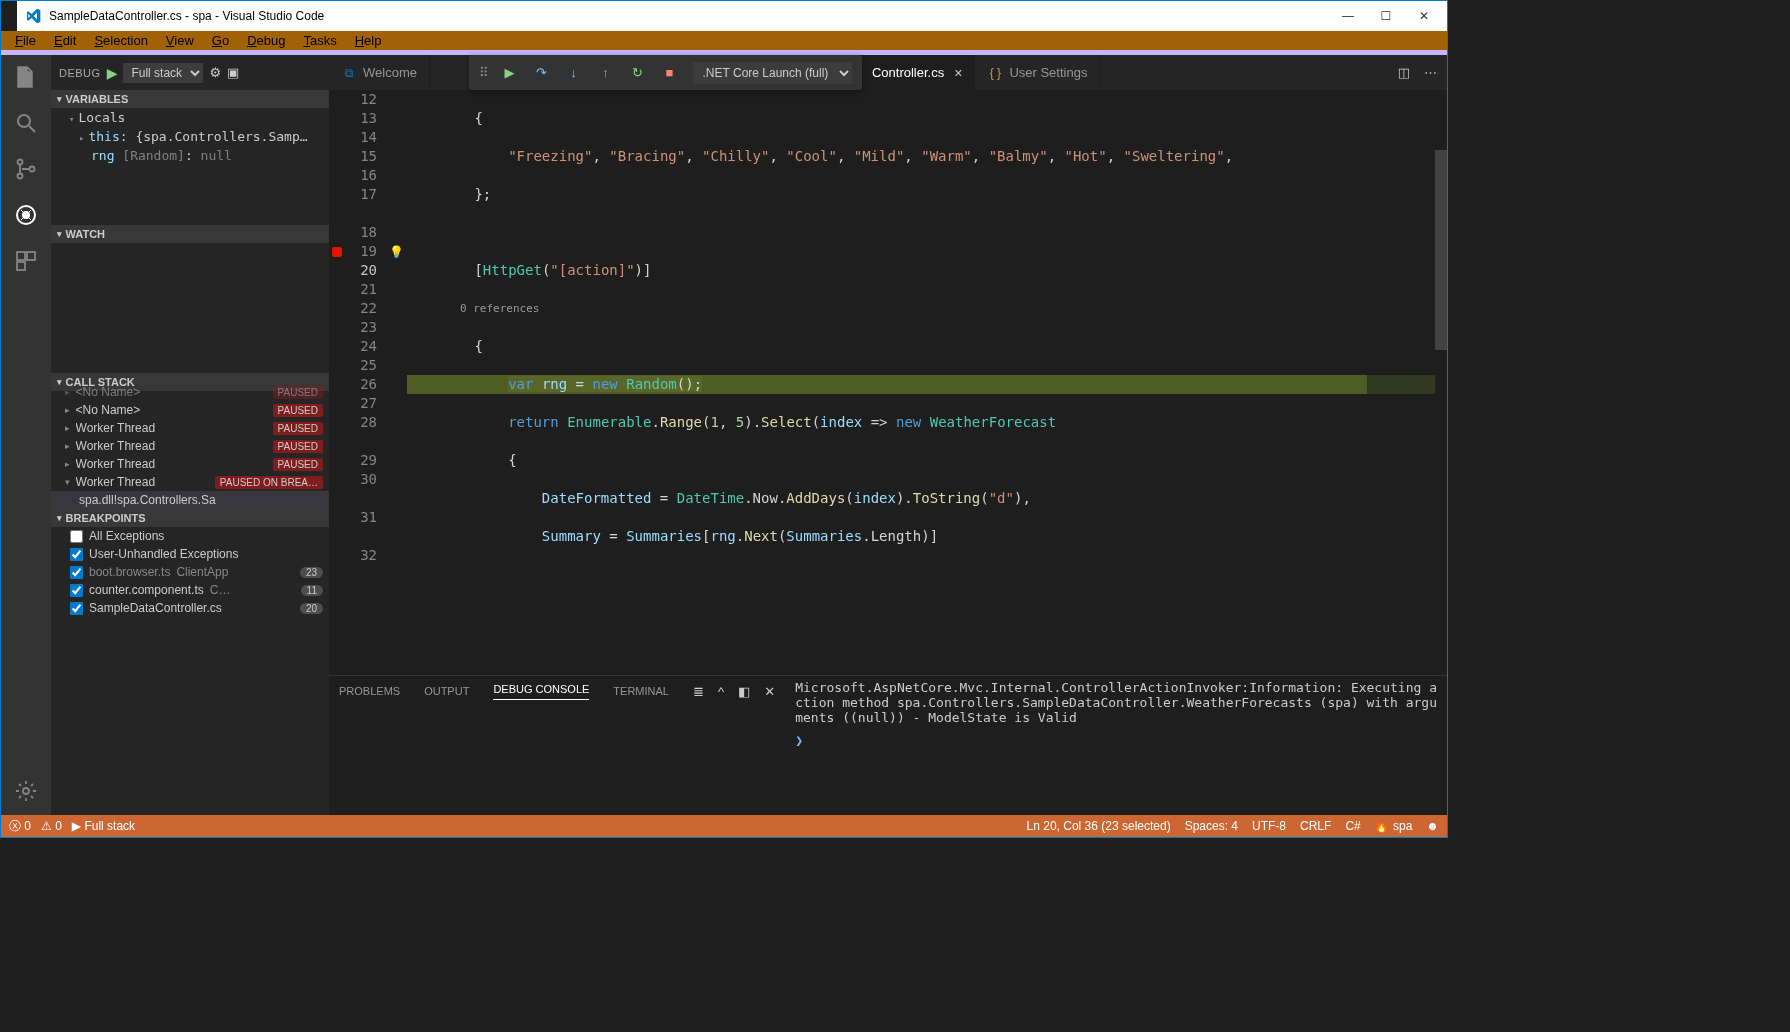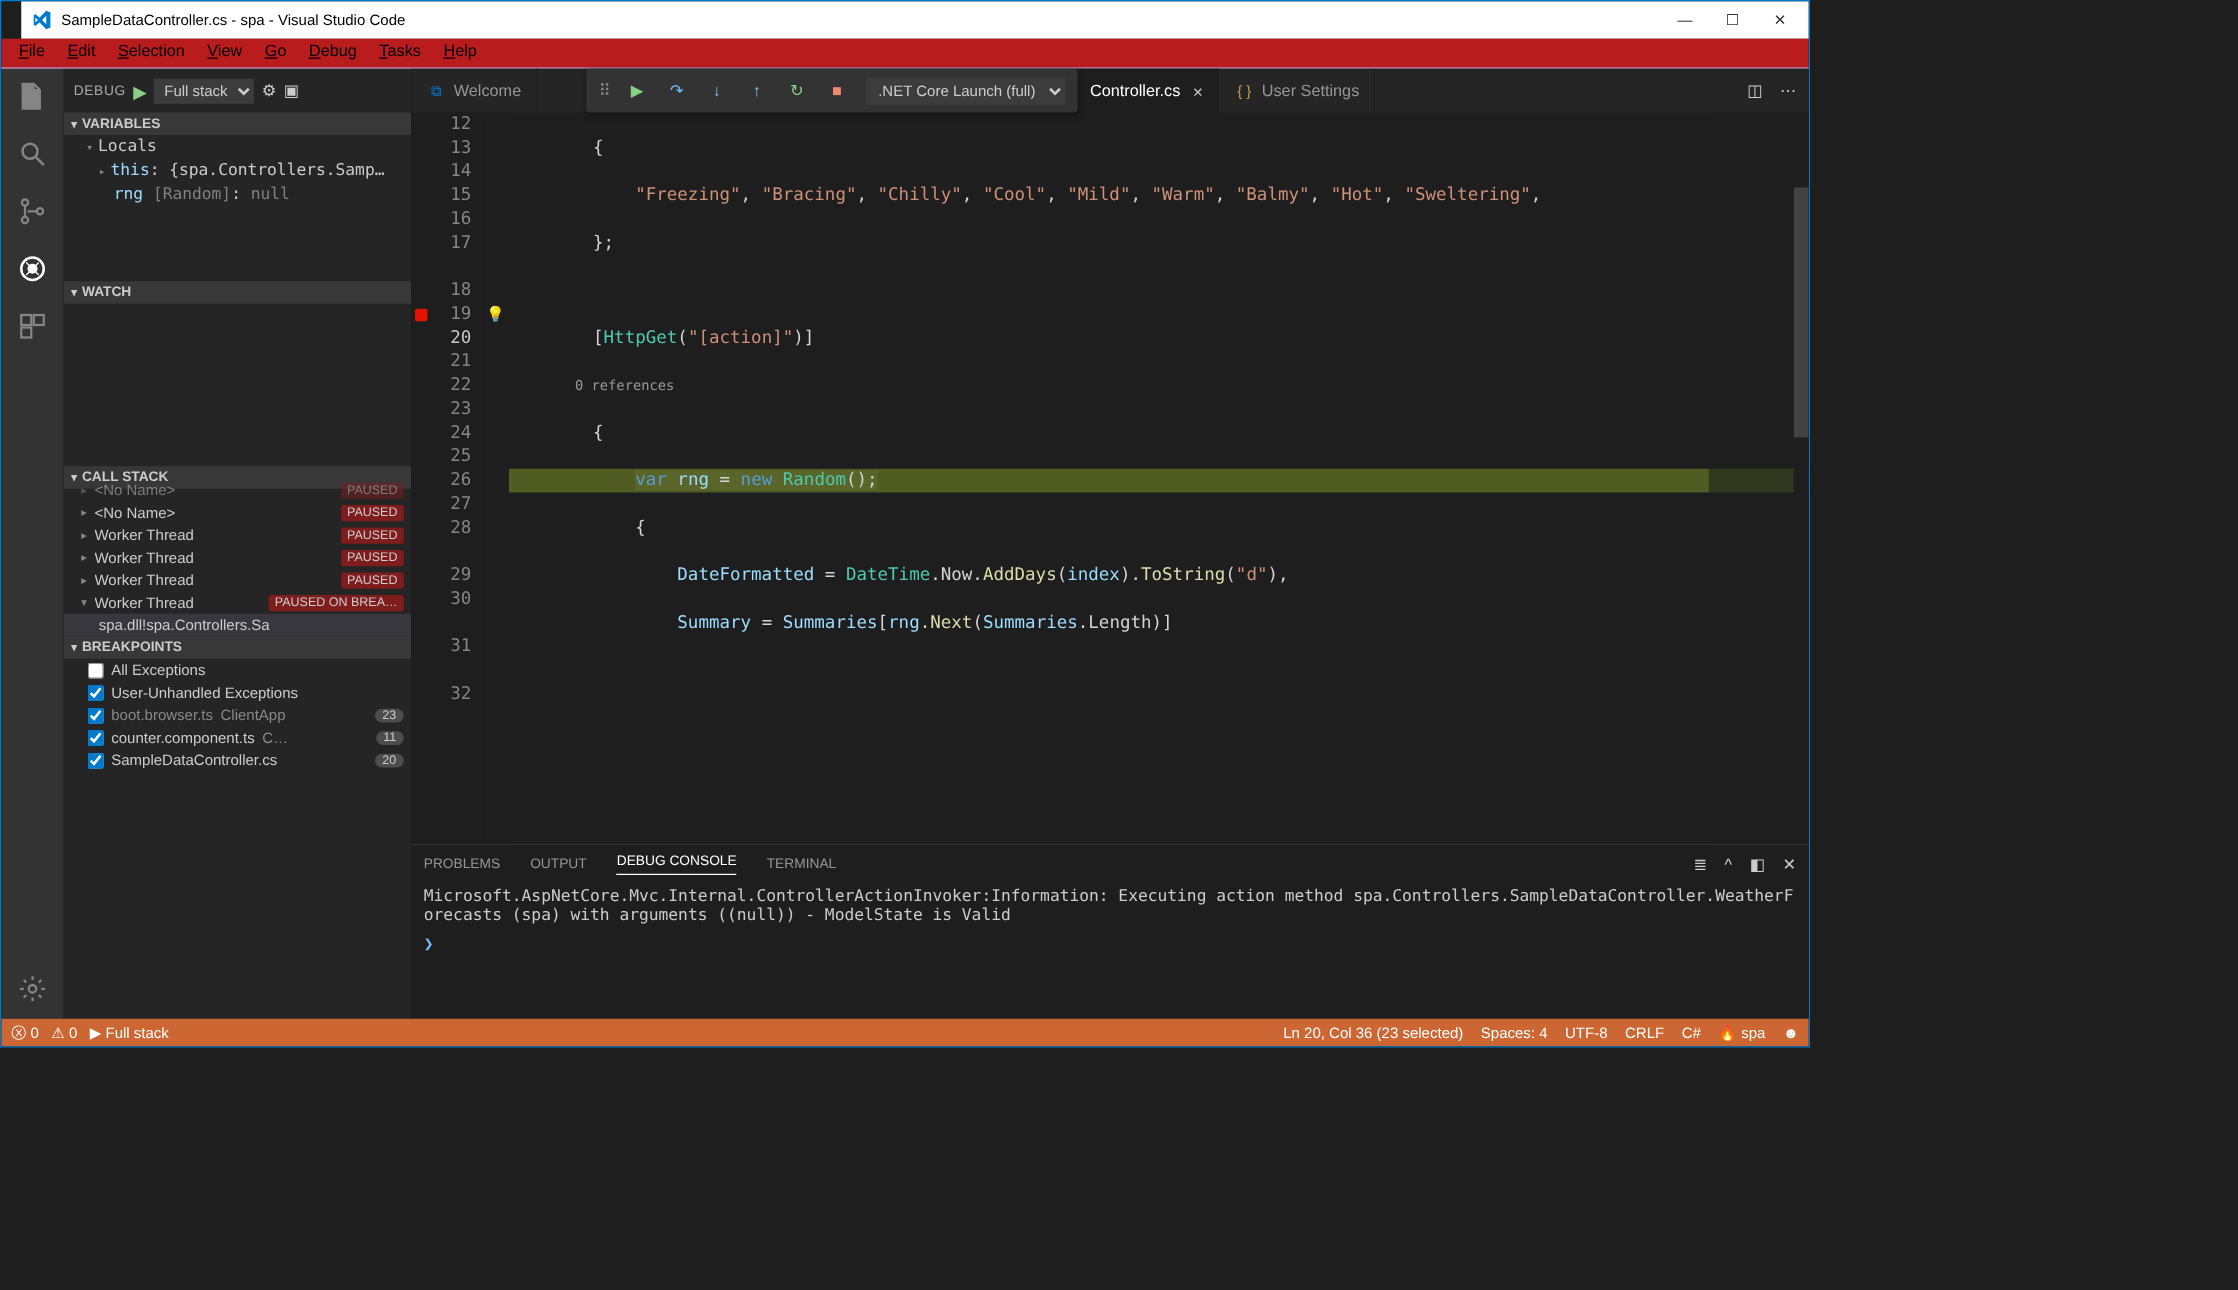--- a/index.html
+++ b/index.html
@@ -2,21 +2,21 @@
 <html><head>
 <meta charset="utf-8">
 <style>
 * { margin: 0; padding: 0; box-sizing: border-box; }
 body { font-family: "Segoe UI", sans-serif; font-size: 13px; background: #1e1e1e; color: #ccc; overflow: hidden; width: 1448px; height: 838px; position: relative; border: 1px solid #007acc; }
 .titlebar { height: 30px; background: #fff; color: #000; display: flex; align-items: center; padding: 0 8px; margin-left: 16px; }
 .titlebar .vslogo { width: 16px; height: 16px; margin-right: 8px; }
 .titlebar .title { flex: 1; font-size: 12px; }
 .titlebar .winbtns { display: flex; gap: 24px; font-size: 12px; color: #333; padding-right: 8px;}
 .titlebar .winbtn { width: 14px; text-align: center; cursor: default;}
-.menubar { height: 24px; background: #b91c1c; color: #000; display: flex; align-items: flex-start; padding: 0 6px; gap: 2px; font-size: 13px; border-bottom: 1px solid #c4b5fd;}
+.menubar { height: 24px; background: #a16207; color: #000; display: flex; align-items: center; padding: 0 6px; gap: 2px; font-size: 13px; border-bottom: 5px solid #c4b5fd;}
 .menubar span { padding: 2px 8px; }
 .menubar span u { text-decoration: underline; }
 
 .workspace { display: flex; height: calc(100% - 30px - 24px - 22px); }
 .activitybar { width: 50px; background: #333; display: flex; flex-direction: column; align-items: center; padding-top: 8px; gap: 18px; }
 .activitybar .aicon { width: 28px; height: 28px; display:flex; align-items:center; justify-content:center; color:#858585; }
 .activitybar .aicon.active { color:#fff; }
 .activitybar .aicon svg { width:24px; height:24px; }
 .activitybar .spacer { flex:1; }
 
@@ -82,21 +82,21 @@
 .tok-fn { color:#dcdcaa;}
 .tok-var { color:#9cdcfe;}
 .tok-attr { color:#4ec9b0;}
 .codelens { color:#999; font-size:11px; height:19px; padding-left:0;}
 .bp-dot { width:10px; height:10px; background:#e51400; border-radius:2px; display:inline-block; margin-top:5px; margin-left:3px;}
 .bulb { color:#ffcc00; font-size:12px; display:inline-block; margin-left:2px;}
 .minimap { position:absolute; right:0; top:0; width:80px; height:100%; background:#1e1e1e; opacity:0.6;}
 .editor-scroll { position:absolute; right:0; top:0; width:12px; height:100%; background:#1e1e1e;}
 .editor-scroll .thumb{ position:absolute; right:0; width:12px; background:#424242;}
 
-.panel { height:140px; background:#1e1e1e; border-top:1px solid #333; display:flex; flex-direction:column;}
+.panel { height:140px; background:#1e1e1e; border-top:1px solid #333; display:flex; flex-direction:row;}
 .panel-tabs { display:flex; align-items:center; height:30px; padding:0 10px; gap:24px; color:#969696; font-size:11px;}
 .panel-tabs .ptab.active { color:#fff; border-bottom:1px solid #fff; padding-bottom:4px;}
 .panel-tabs .pright { margin-left:auto; display:flex; gap:14px; color:#ccc; font-size:13px;}
 .panel-body { flex:1; overflow:hidden;}
 .panel-body .out { font-family:Consolas,monospace; font-size:13px; color:#ccc; padding:4px 10px; white-space:pre-wrap; word-break:break-all;}
 .panel-body .repl { padding:4px 10px; color:#75beff; font-family:Consolas,monospace;}
 
 .statusbar { position:absolute; bottom:0; left:0; right:0; height:22px; background:#cc6633; color:#fff; display:flex; align-items:center; font-size:12px; padding:0 8px; gap:14px;}
 .statusbar .left { display:flex; align-items:center; gap:10px;}
 .statusbar .right { margin-left:auto; display:flex; align-items:center; gap:14px;}
@@ -345,20 +345,21 @@
       </div>
       <div class="codelines">
 <div class="codeline">        {</div>
 <div class="codeline">            <span class="tok-str">"Freezing"</span>, <span class="tok-str">"Bracing"</span>, <span class="tok-str">"Chilly"</span>, <span class="tok-str">"Cool"</span>, <span class="tok-str">"Mild"</span>, <span class="tok-str">"Warm"</span>, <span class="tok-str">"Balmy"</span>, <span class="tok-str">"Hot"</span>, <span class="tok-str">"Sweltering"</span>,</div>
 <div class="codeline">        };</div>
 <div class="codeline"> </div>
 <div class="codeline">        [<span class="tok-attr">HttpGet</span>(<span class="tok-str">"[action]"</span>)]</div>
 <div class="codeline codelens">        <span>0 references</span></div>
 <div class="codeline">        {</div>
 <div class="codeline hl">            <span class="hl-box"><span class="tok-kw">var</span> <span class="tok-var">rng</span> = <span class="tok-kw">new</span> <span class="tok-type">Random</span>();</span></div>
+<div class="codeline">            <span class="tok-kw">return</span> <span class="tok-type">Enumerable</span>.<span class="tok-fn">Range</span>(<span class="tok-num">1</span>, <span class="tok-num">5</span>).<span class="tok-fn">Select</span>(<span class="tok-var">index</span> =&gt; <span class="tok-kw">new</span> <span class="tok-type">WeatherForecast</span></div>
 <div class="codeline">            {</div>
 <div class="codeline">                <span class="tok-var">DateFormatted</span> = <span class="tok-type">DateTime</span>.Now.<span class="tok-fn">AddDays</span>(<span class="tok-var">index</span>).<span class="tok-fn">ToString</span>(<span class="tok-str">"d"</span>),</div>
 <div class="codeline">                <span class="tok-var">Summary</span> = <span class="tok-var">Summaries</span>[<span class="tok-var">rng</span>.<span class="tok-fn">Next</span>(<span class="tok-var">Summaries</span>.Length)]</div>
 
 
 
 
 
 
 

